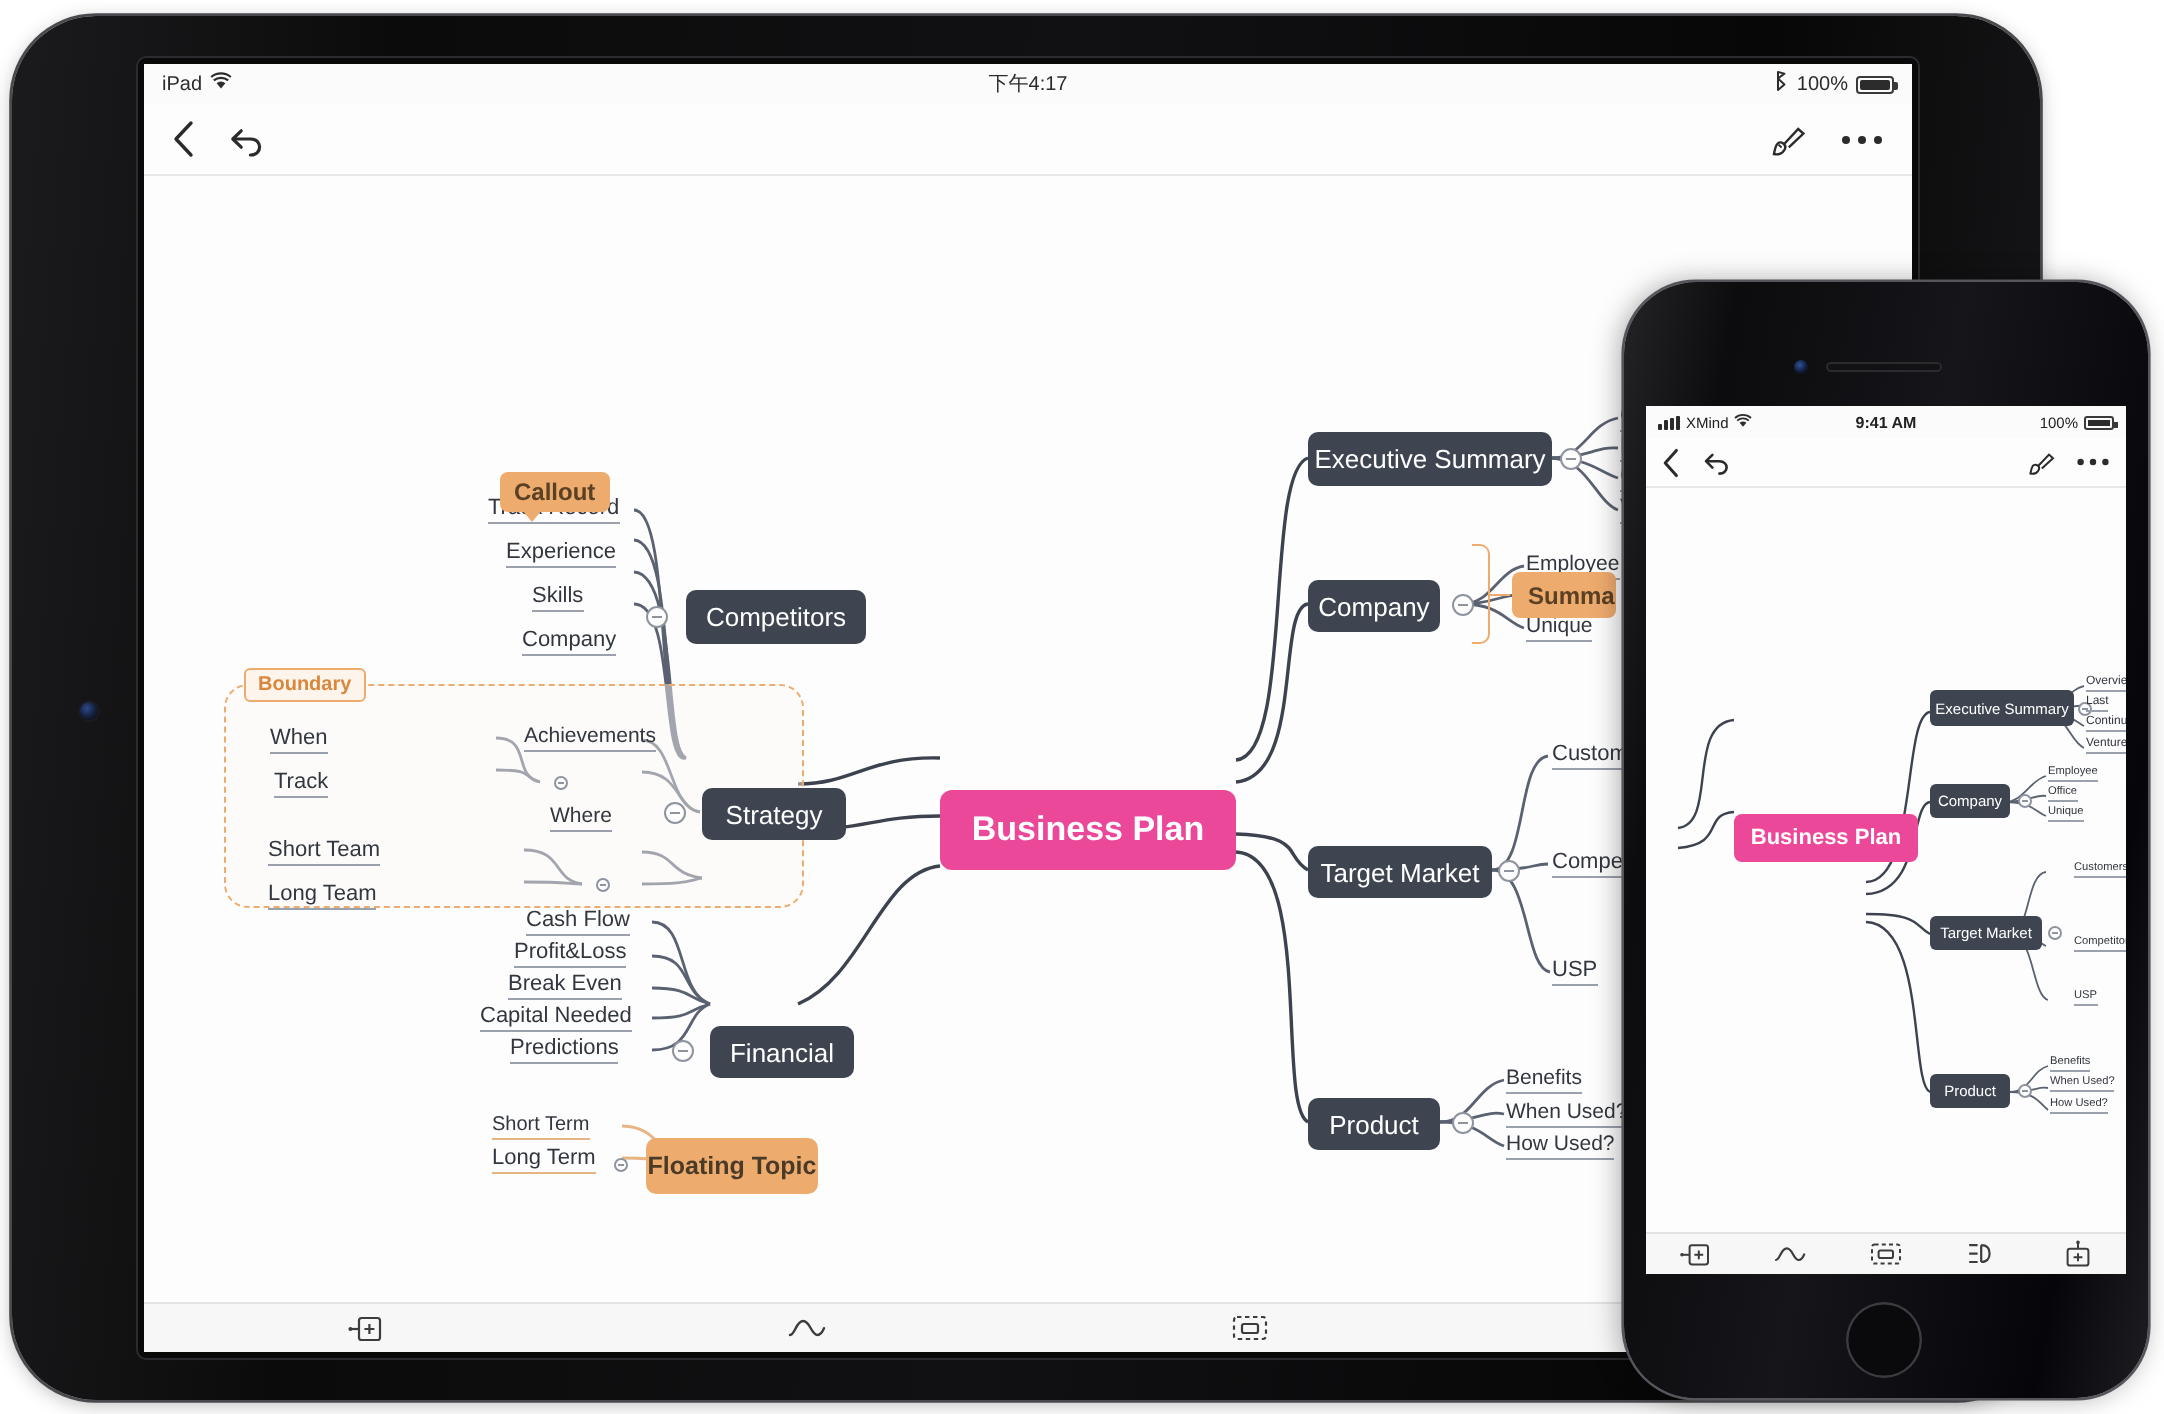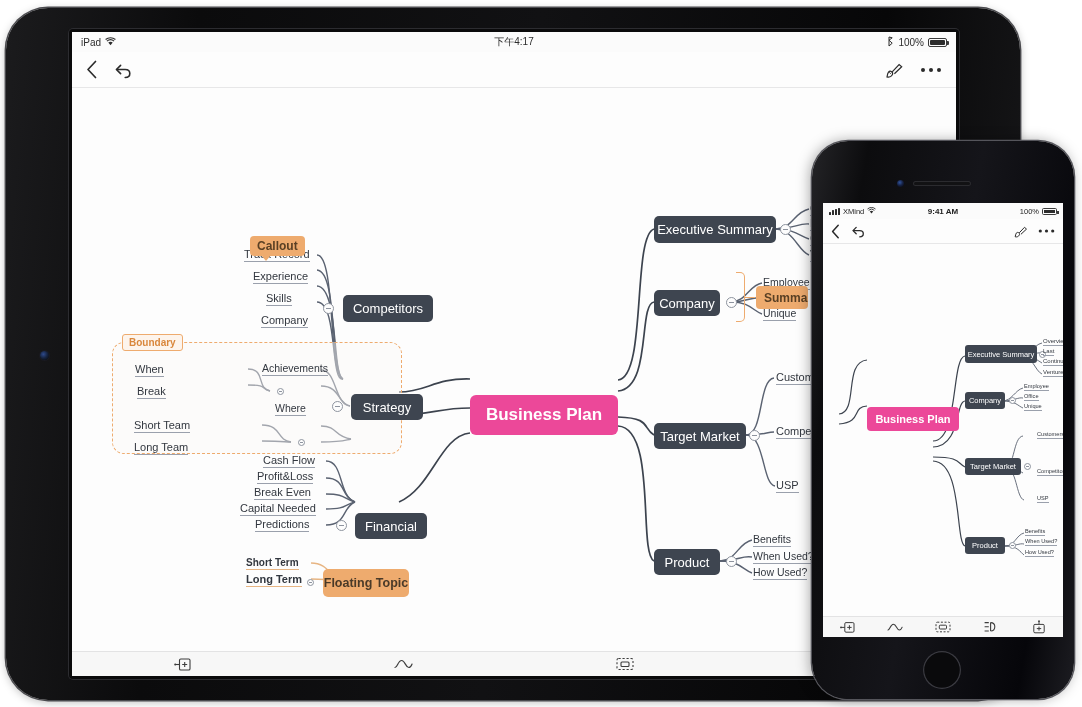--- a/index.html
+++ b/index.html
@@ -156,21 +156,21 @@
     font-weight: bold;
   }
   .leaf {
     position: absolute;
     color: #32373f;
     white-space: nowrap;
     border-bottom: 1.3px solid #9aa0ac;
     padding-bottom: 1px;
     cursor: pointer;
   }
-  .leaf.light { border-bottom-color: #e7b583; font-weight: bold; }
+  .leaf.light { border-bottom-color: #e7b583; }
   .callout {
     position: absolute;
     background: #eeab6e; color: #5a4024;
     font-weight: bold; border-radius: 4px;
     padding: 3px 7px; cursor: pointer;
   }
   .callout::after {
     content:""; position:absolute; left: 11px; bottom: -5px;
     border-left: 5px solid transparent; border-right: 5px solid transparent;
     border-top: 6px solid #eeab6e;
@@ -367,21 +367,21 @@
 
         <div class="boundary" style="left:40px; top:254px; width:290px; height:112px;"></div>
         <div class="boundary-label" style="left:50px; top:246px; font-size:10px;">Boundary</div>
         <div class="node" style="left:279px; top:306px; width:72px; height:26px; font-size:13px;">Strategy</div>
         <div class="toggle" style="left:260px; top:313px;"></div>
         <div class="leaf" style="left:190px; top:274px; font-size:10.5px;">Achievements</div>
         <div class="leaf" style="left:203px; top:314px; font-size:10.5px;">Where</div>
         <div class="toggle sm" style="left:205px; top:300px;"></div>
         <div class="toggle sm" style="left:226px; top:351px;"></div>
         <div class="leaf" style="left:63px; top:275px; font-size:11px;">When</div>
-        <div class="leaf" style="left:65px; top:297px; font-size:11px;">Break</div>
+        <div class="leaf" style="left:65px; top:297px; font-size:11px;">Track</div>
         <div class="leaf" style="left:62px; top:331px; font-size:11px;">Short Team</div>
         <div class="leaf" style="left:62px; top:353px; font-size:11px;">Long Team</div>
 
         <div class="node" style="left:283px; top:425px; width:72px; height:26px; font-size:13px;">Financial</div>
         <div class="toggle" style="left:264px; top:432px;"></div>
         <div class="leaf" style="left:191px; top:366px; font-size:11px;">Cash Flow</div>
         <div class="leaf" style="left:185px; top:382px; font-size:11px;">Profit&amp;Loss</div>
         <div class="leaf" style="left:182px; top:398px; font-size:11px;">Break Even</div>
         <div class="leaf" style="left:168px; top:414px; font-size:11px;">Capital Needed</div>
         <div class="leaf" style="left:183px; top:430px; font-size:11px;">Predictions</div>

